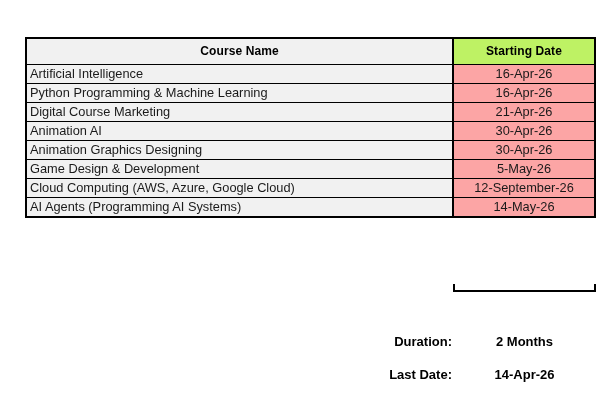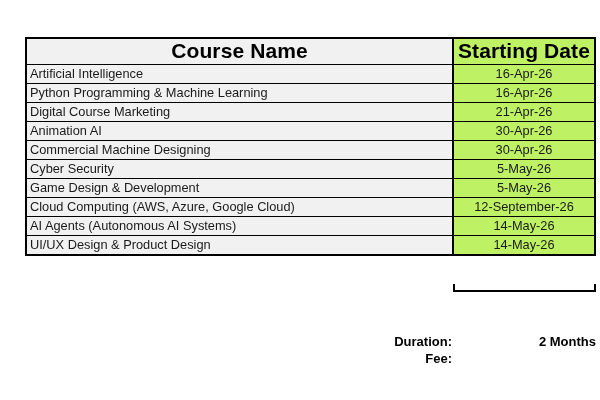--- a/index.html
+++ b/index.html
@@ -23,21 +23,21 @@
   table.course-table {
     width: 100%;
     border-collapse: collapse;
     table-layout: fixed;
   }
   .col-course { width: 426px; }
   .col-date   { width: 141px; }
 
   th {
     height: 25px;
-    font-size: 21px;
+    font-size: 12px;
     font-weight: bold;
     text-align: center;
     vertical-align: middle;
     color: #000;
     letter-spacing: 0.1px;
     margin-left: 16px;
   }
   th.course-head { background: #f1f1f1; border-right: 2px solid #000; }
   th.date-head   { background: #bef264; }
 
@@ -51,21 +51,21 @@
     color: #1a1a1a;
     margin-top: 32px;
   }
   td.course-cell {
     background: #f1f1f1;
     border-right: 2px solid #000;
     padding-left: 3px;
     text-align: left;
   }
   td.date-cell {
-    background: #bef264;
+    background: #fca5a5;
     text-align: center;
   }
 
   
   .date-col-extension {
     position: absolute;
     left: 453px; top: 284px;
     width: 143px; height: 8px;
     background: #ffffff;
     border-left: 2px solid #000;
@@ -87,21 +87,21 @@
     height: 16.5px;
     line-height: 16.5px;
   }
   .detail-label {
     width: 428px;
     text-align: right;
     padding-right: 1px;
   }
   .detail-value {
     width: 143px;
-    text-align: right;
+    text-align: center;
   }
 </style>
 </head>
 <body>
 
 <div class="page">
 
   <div class="table-wrap">
     <table class="course-table">
       <colgroup>
@@ -125,52 +125,47 @@
           </tr>
           <tr>
             <td class="course-cell">Digital Course Marketing</td>
             <td class="date-cell">21-Apr-26</td>
           </tr>
           <tr>
             <td class="course-cell">Animation AI</td>
             <td class="date-cell">30-Apr-26</td>
           </tr>
           <tr>
-            <td class="course-cell">Commercial Machine Designing</td>
+            <td class="course-cell">Animation Graphics Designing</td>
             <td class="date-cell">30-Apr-26</td>
-          </tr>
-          <tr>
-            <td class="course-cell">Cyber Security</td>
-            <td class="date-cell">5-May-26</td>
           </tr>
           <tr>
             <td class="course-cell">Game Design &amp; Development</td>
             <td class="date-cell">5-May-26</td>
           </tr>
           <tr>
             <td class="course-cell">Cloud Computing (AWS, Azure, Google Cloud)</td>
             <td class="date-cell">12-September-26</td>
           </tr>
           <tr>
-            <td class="course-cell">AI Agents (Autonomous AI Systems)</td>
-            <td class="date-cell">14-May-26</td>
-          </tr>
-          <tr>
-            <td class="course-cell">UI/UX Design &amp; Product Design</td>
+            <td class="course-cell">AI Agents (Programming AI Systems)</td>
             <td class="date-cell">14-May-26</td>
           </tr>
         </tbody>
     </table>
   </div>
 
   <div class="date-col-extension"></div>
 
   <div class="details">
     <div class="detail-line">
       <div class="detail-label">Duration:</div>
       <div class="detail-value">2 Months</div>
     </div>
     <div class="detail-line">
-      <div class="detail-label">Fee:</div>
+    </div>
+    <div class="detail-line">
+      <div class="detail-label">Last Date:</div>
+      <div class="detail-value">14-Apr-26</div>
     </div>
   </div>
 
 </div>
 
 </body></html>

